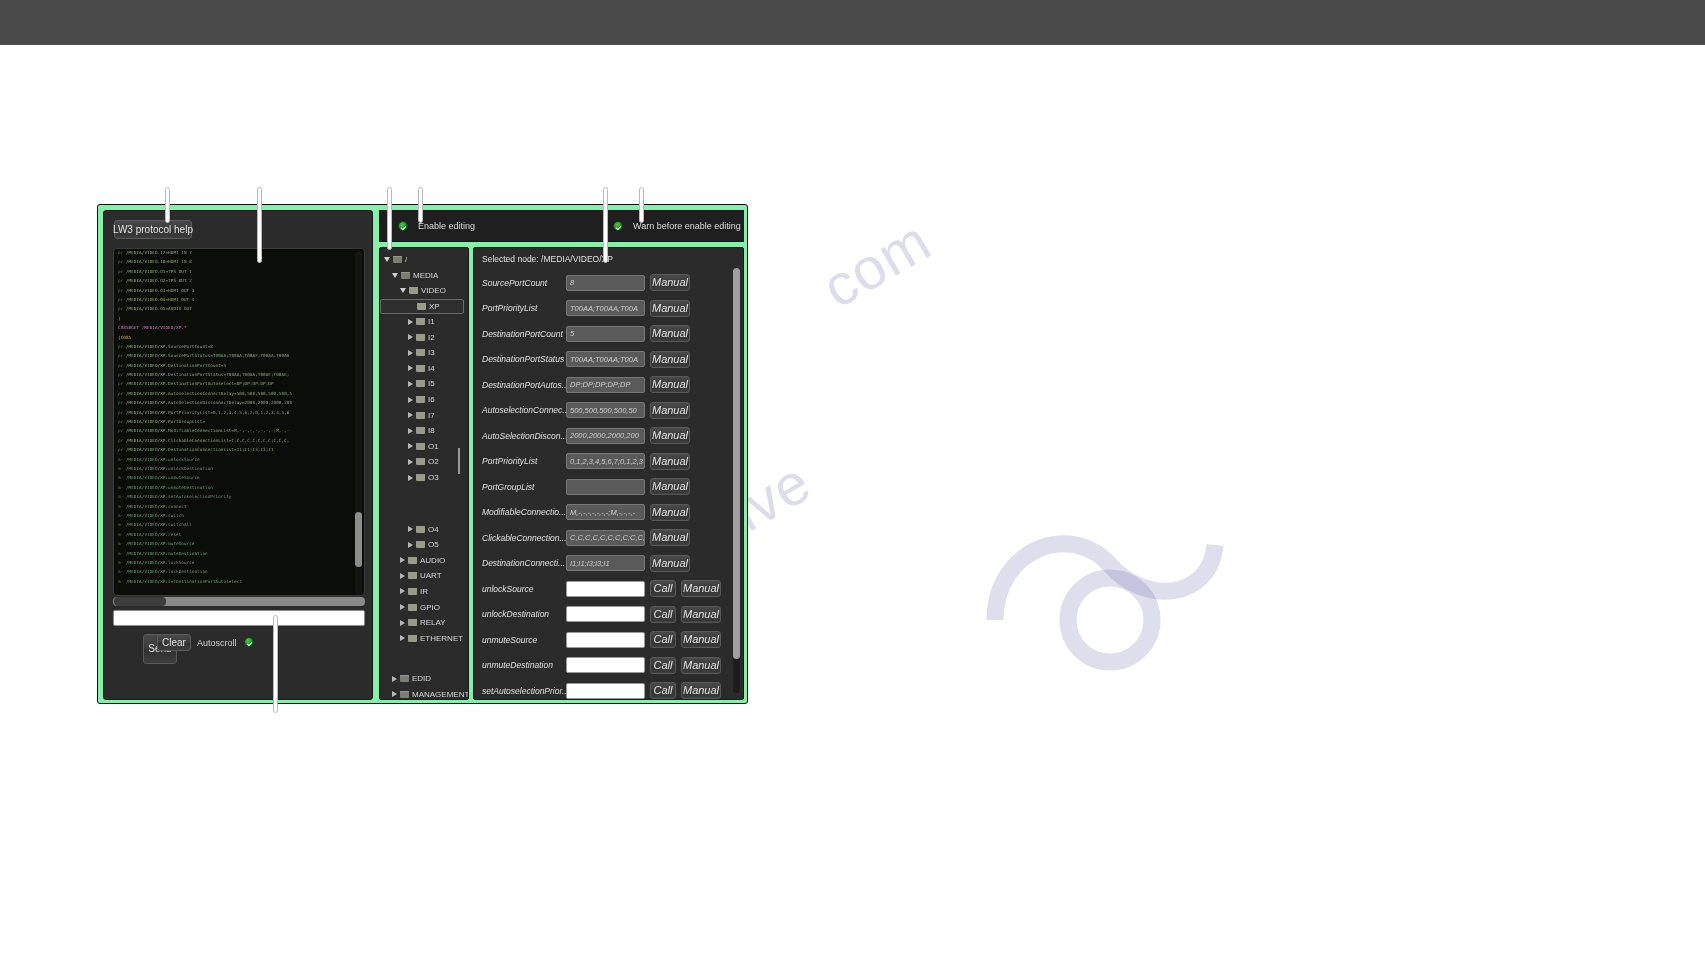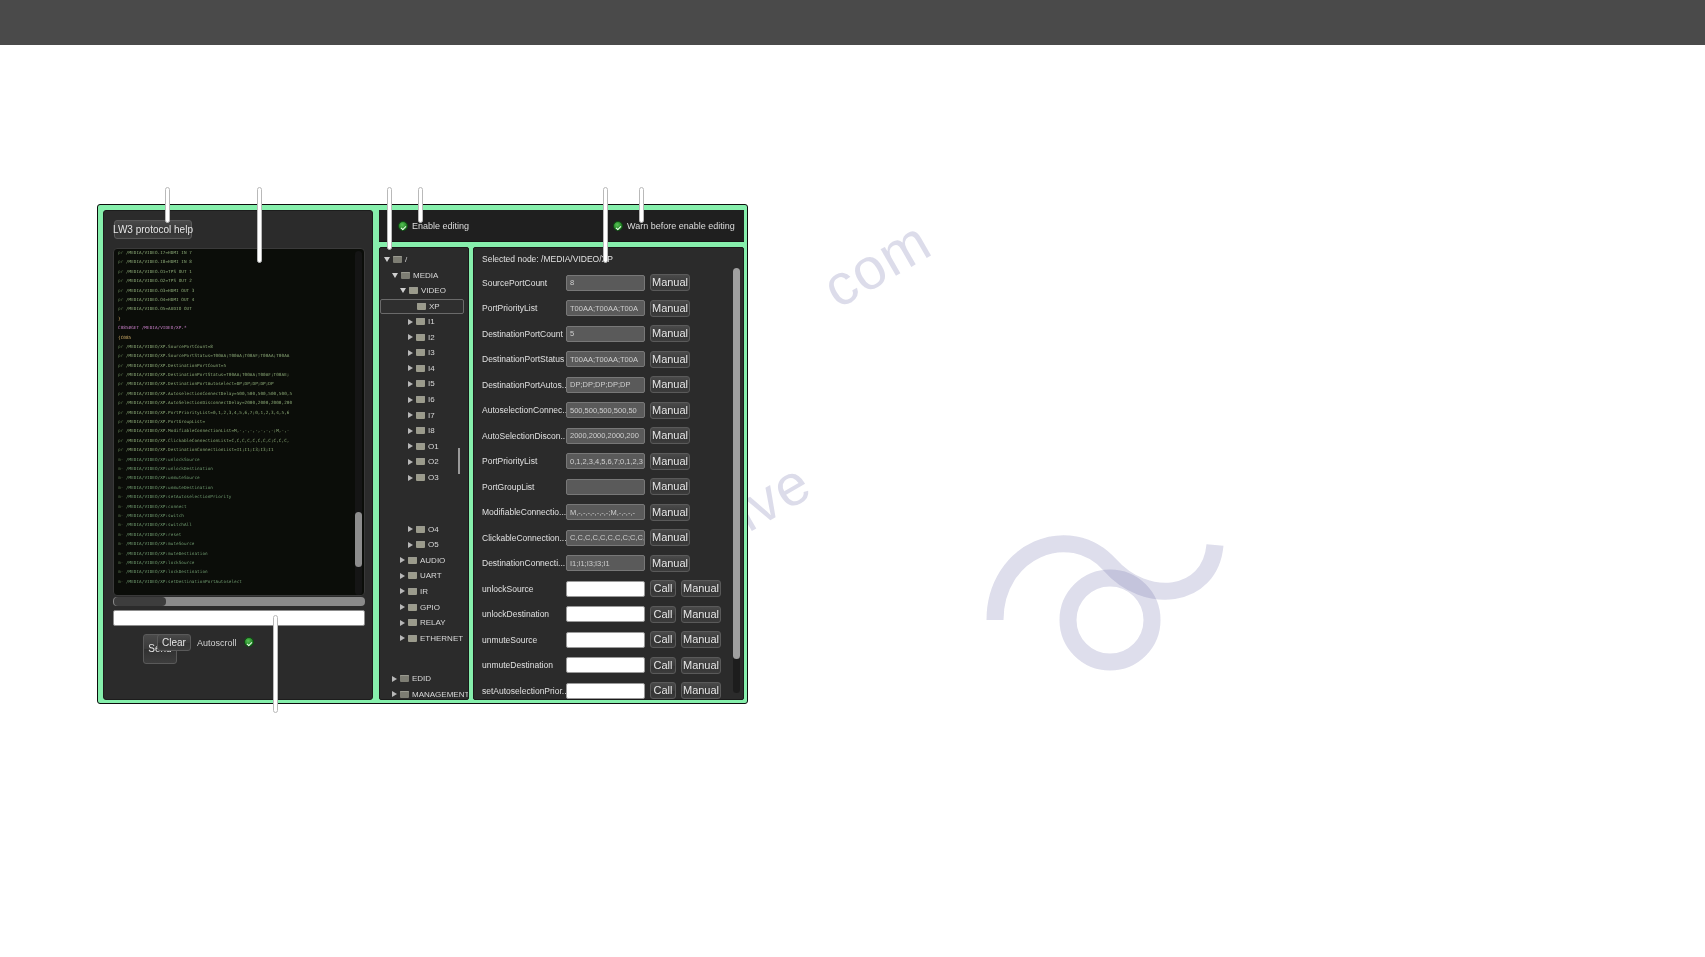--- a/index.html
+++ b/index.html
@@ -153,21 +153,21 @@
   .chk-inline { position:absolute; top:426px; left:140px; }
 
   
   .hdr-strip {
     position:absolute; left:281px; top:5px; width:365px; height:32px;
     background:#1f1f1f;
     border-bottom:1px solid #151515;
   }
   .hdr-opt {
     position:absolute; top:11px; font-size:9px; color:#dcdcdc;
-    display:flex; align-items:center; gap:4px;
+    display:flex; align-items:center; gap:10px;
     white-space:nowrap;
   }
   .hdr-opt.enable { left:19px; }
   .hdr-opt.warn { left:234px; }
 
   
   .tree-panel {
     position:absolute; left:281px; top:42px; width:90px; height:453px;
     background:#2b2b2b; border:1px solid #1a1a1a; border-radius:2px;
     overflow:hidden;
@@ -216,21 +216,21 @@
     overflow:hidden;
   }
   .sel-node {
     position:absolute; left:8px; top:6px;
     font-size:8.5px; color:#e2e2e2; white-space:nowrap;
   }
   .rows {
     position:absolute; left:0; top:22px; width:271px;
   }
   .prow {
-    position:relative; height:25.5px; display:flex; align-items:center;
+    position:relative; height:25.5px; display:flex; align-items:center;font-style:italic;
   }
   .pname {
     width:92px; padding-left:8px;
     font-size:8.5px; color:#e0e0e0;
     white-space:nowrap; overflow:hidden;
   }
   .pval {
     width:79px; height:16px;
     background:#5a5a5a; border:1px solid #787878; border-radius:2px;
     color:#cfcfcf; font-size:7.5px;

